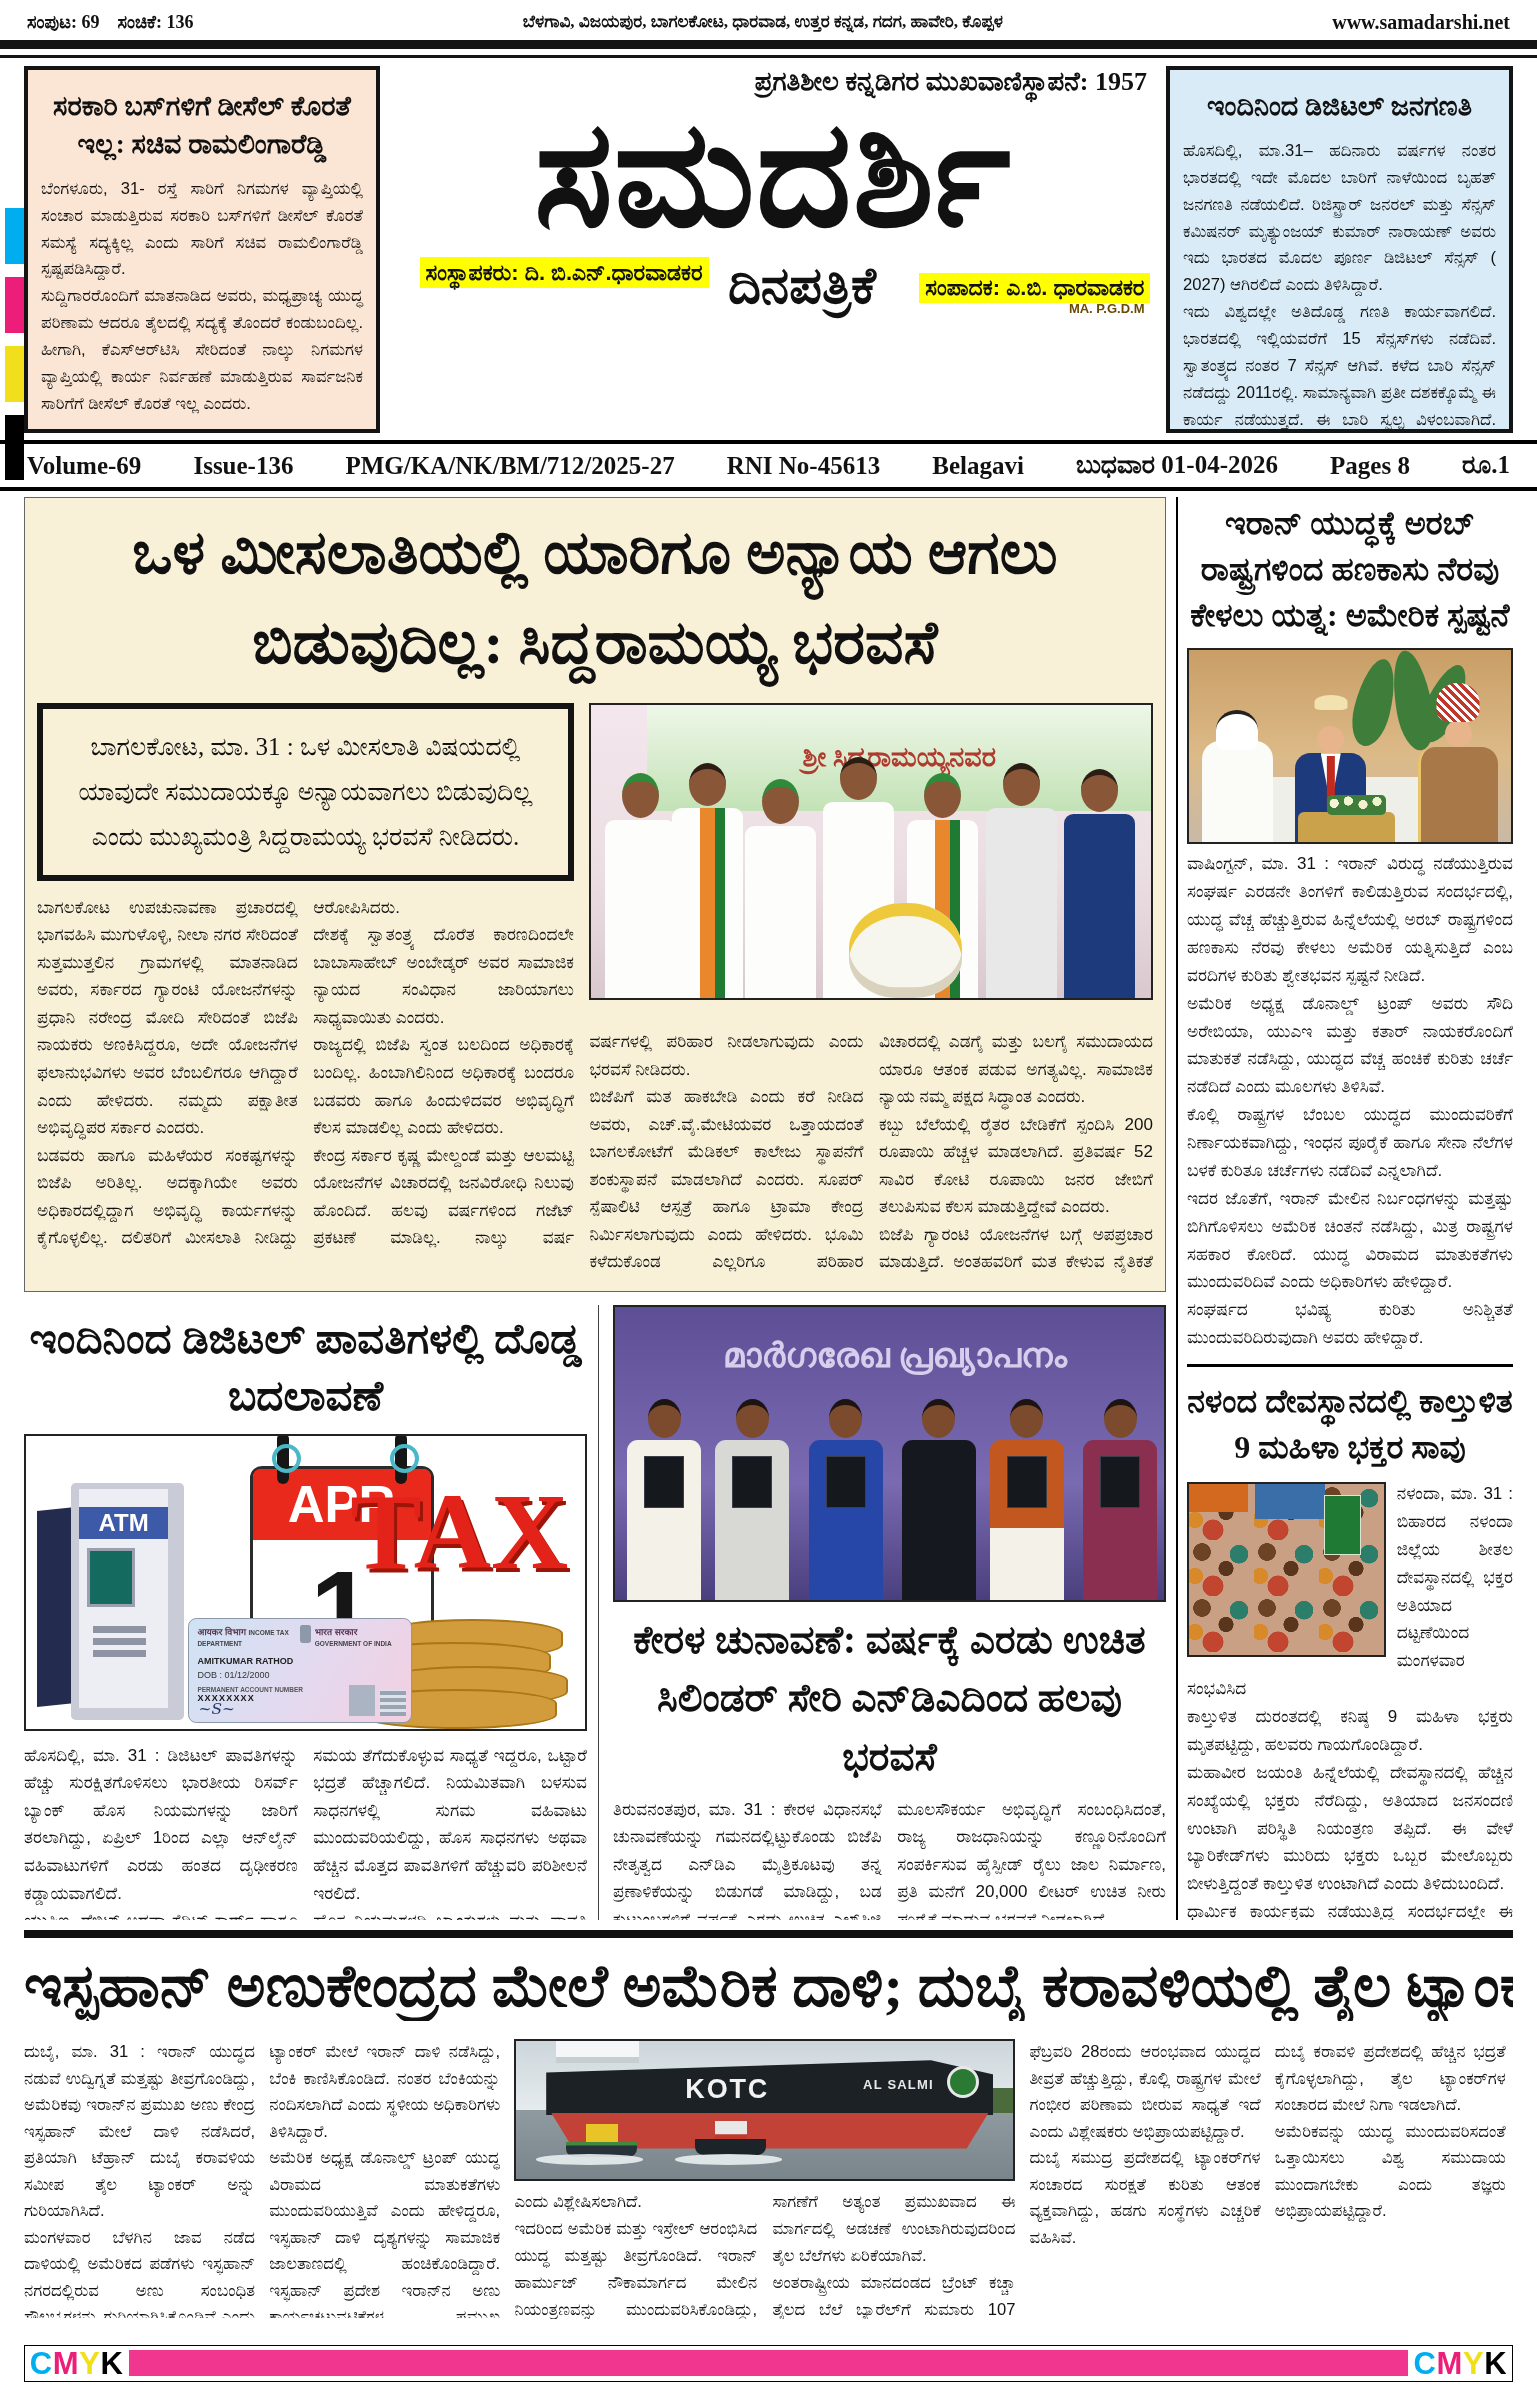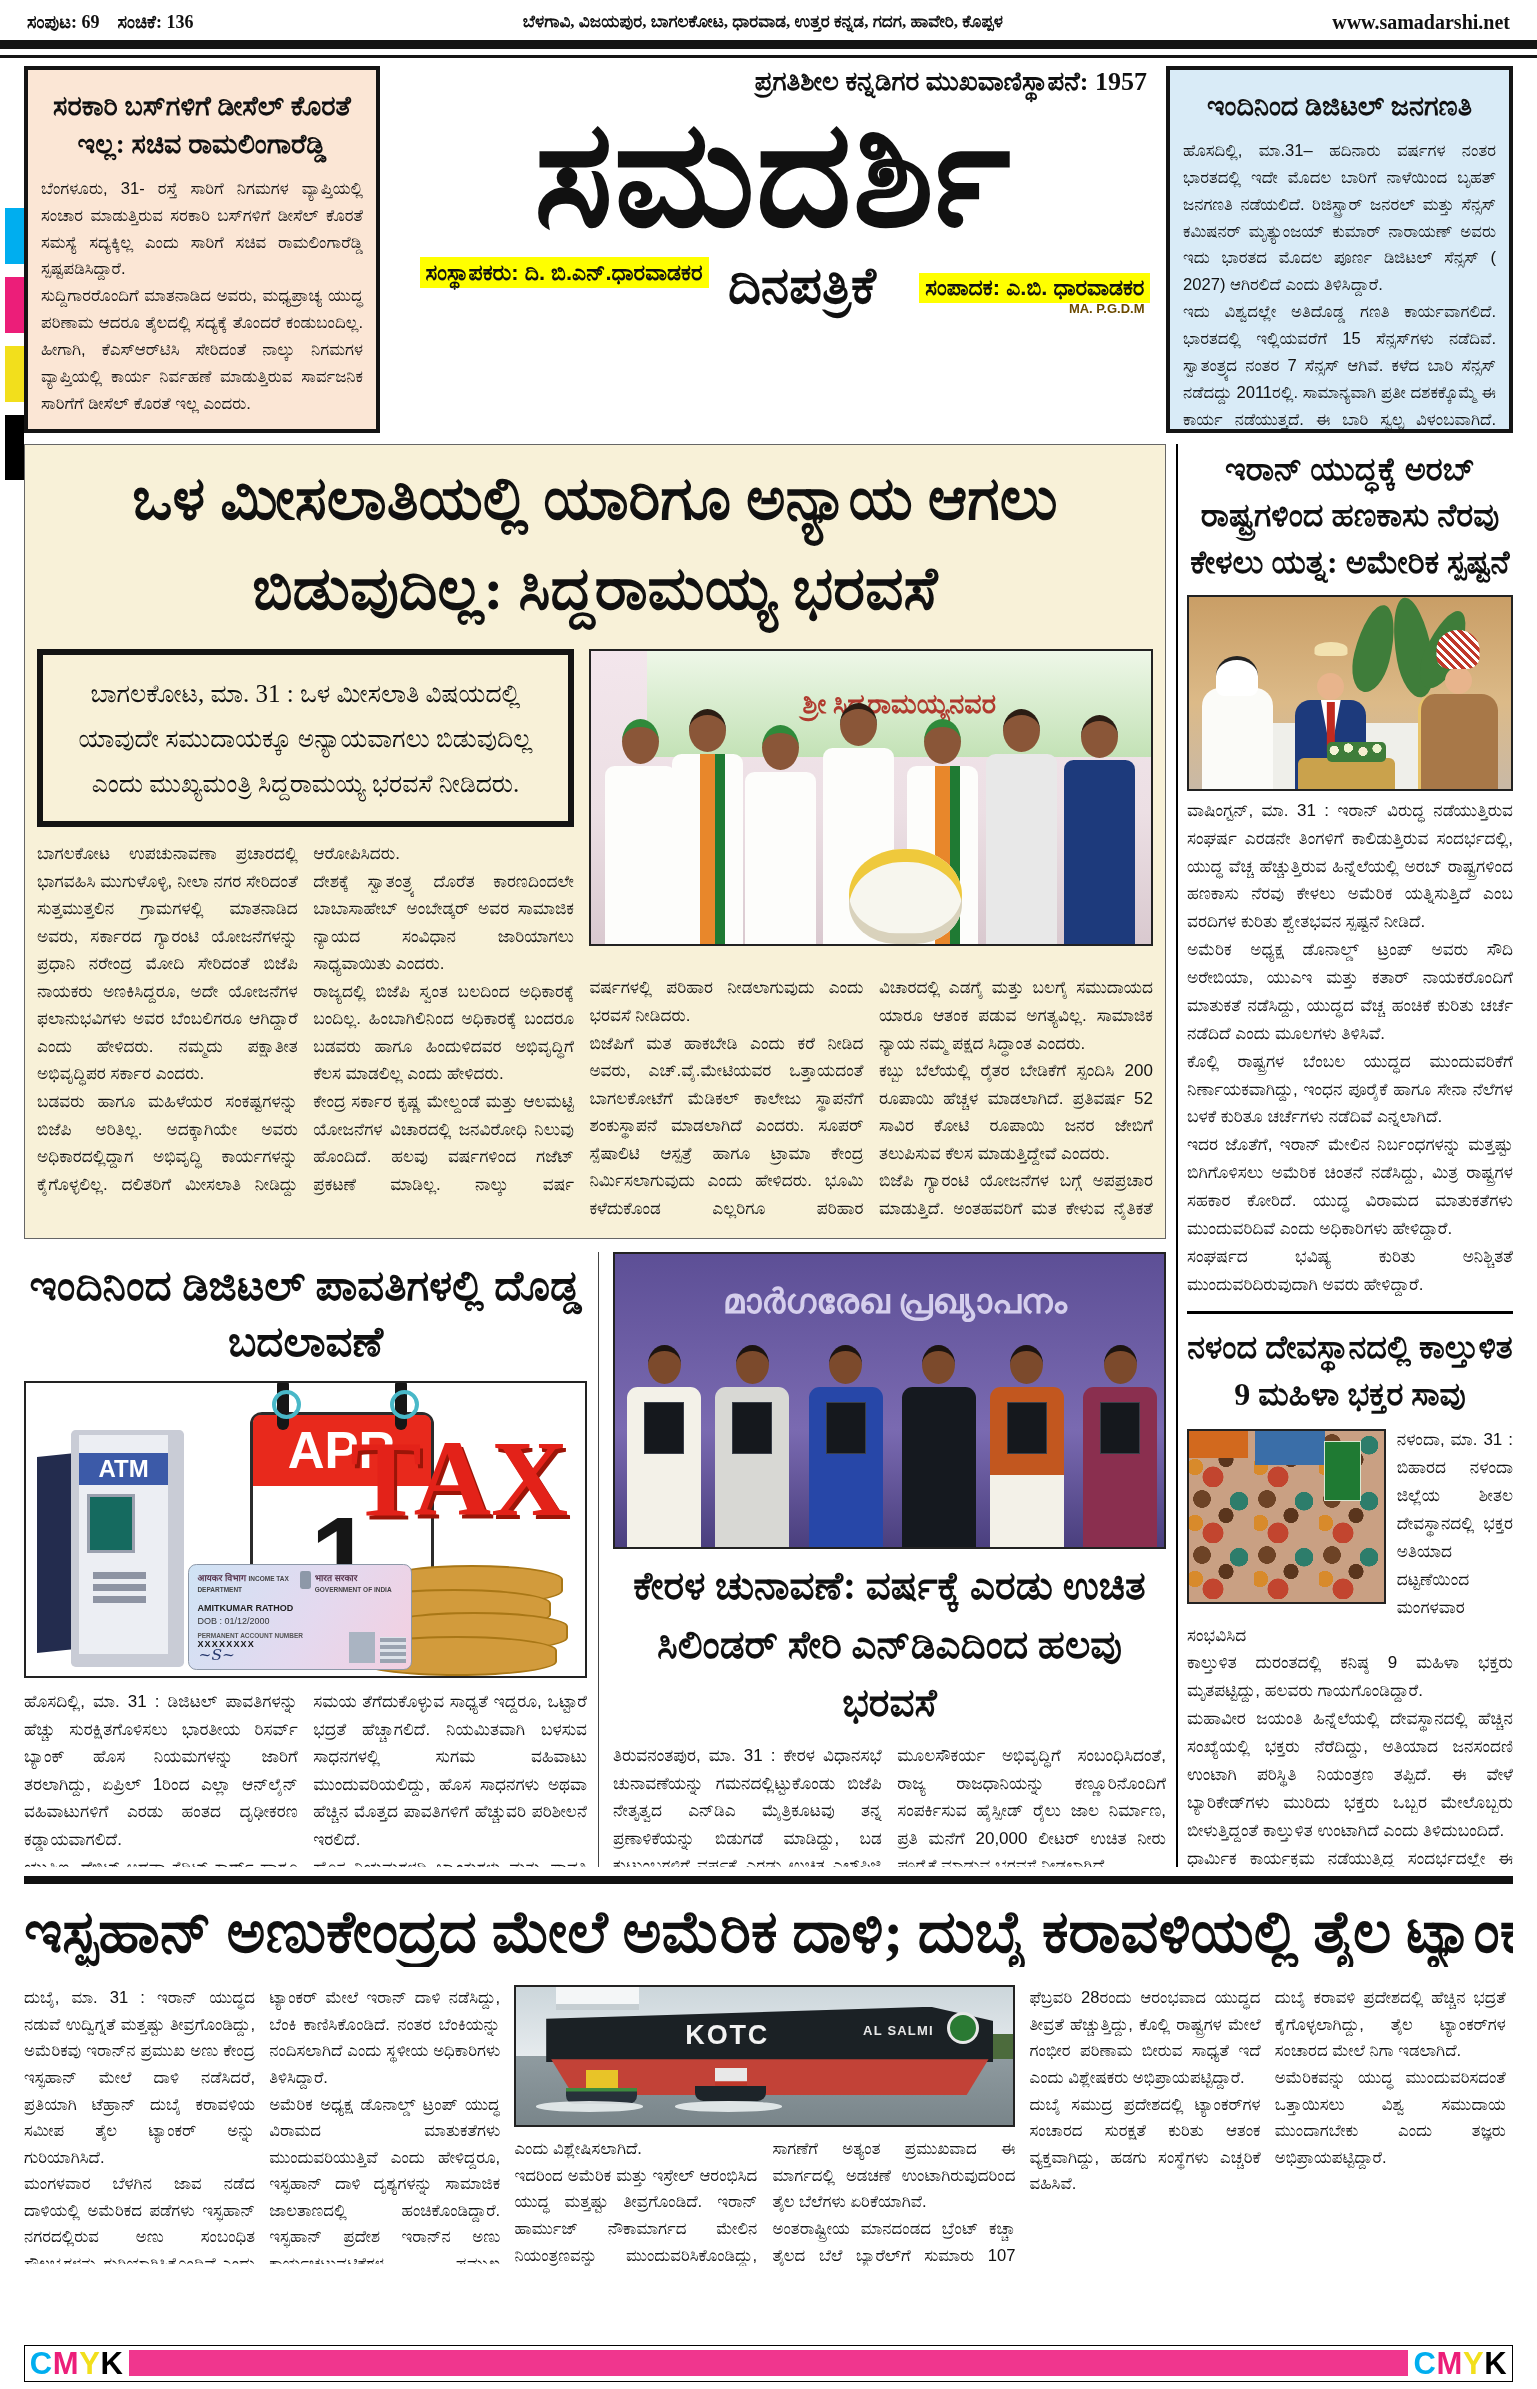--- a/index.html
+++ b/index.html
@@ -255,20 +255,30 @@
       </div>
     </div>
 
     <aside class="box box-right">
       <h2 data-bind="right_box.headline">ಇಂದಿನಿಂದ ಡಿಜಿಟಲ್ ಜನಗಣತಿ</h2>
       <div class="body" data-bind="right_box.body">ಹೊಸದಿಲ್ಲಿ, ಮಾ.31– ಹದಿನಾರು ವರ್ಷಗಳ ನಂತರ ಭಾರತದಲ್ಲಿ ಇದೇ ಮೊದಲ ಬಾರಿಗೆ ನಾಳೆಯಿಂದ ಬೃಹತ್ ಜನಗಣತಿ ನಡೆಯಲಿದೆ. ರಿಜಿಸ್ಟ್ರಾರ್ ಜನರಲ್ ಮತ್ತು ಸೆನ್ಸಸ್ ಕಮಿಷನರ್ ಮೃತ್ಯುಂಜಯ್ ಕುಮಾರ್ ನಾರಾಯಣ್ ಅವರು ಇದು ಭಾರತದ ಮೊದಲ ಪೂರ್ಣ ಡಿಜಿಟಲ್ ಸೆನ್ಸಸ್ ( 2027) ಆಗಿರಲಿದೆ ಎಂದು ತಿಳಿಸಿದ್ದಾರೆ.
 ಇದು ವಿಶ್ವದಲ್ಲೇ ಅತಿದೊಡ್ಡ ಗಣತಿ ಕಾರ್ಯವಾಗಲಿದೆ. ಭಾರತದಲ್ಲಿ ಇಲ್ಲಿಯವರೆಗೆ 15 ಸೆನ್ಸಸ್‌ಗಳು ನಡೆದಿವೆ. ಸ್ವಾತಂತ್ರ್ಯದ ನಂತರ 7 ಸೆನ್ಸಸ್ ಆಗಿವೆ. ಕಳೆದ ಬಾರಿ ಸೆನ್ಸಸ್ ನಡೆದದ್ದು 2011ರಲ್ಲಿ. ಸಾಮಾನ್ಯವಾಗಿ ಪ್ರತೀ ದಶಕಕ್ಕೊಮ್ಮೆ ಈ ಕಾರ್ಯ ನಡೆಯುತ್ತದೆ. ಈ ಬಾರಿ ಸ್ವಲ್ಪ ವಿಳಂಬವಾಗಿದೆ. 2027ರಲ್ಲಿ ನಡೆಯಲಿರುವುದು 16ನೇ ಸೆನ್ಸಸ್ ಆಗಿರುತ್ತದೆ. ಪೂರ್ಣ ಡಿಜಿಟಲ್ ವೇದಿಕೆ ಬಳಸಿ ನಡೆಯುವ ಮೊದಲ ಜನಗಣತಿ ಇದು ಎನ್ನುವ ದಾಖಲೆ ಆಗಲಿದೆ.</div>
     </aside>
   </div>
 
+  <div class="infobar">
+    <span data-bind="infobar.volume">Volume-69</span>
+    <span data-bind="infobar.issue">Issue-136</span>
+    <span data-bind="infobar.registration">PMG/KA/NK/BM/712/2025-27</span>
+    <span data-bind="infobar.rni">RNI No-45613</span>
+    <span data-bind="infobar.place">Belagavi</span>
+    <span data-bind="infobar.date">ಬುಧವಾರ 01-04-2026</span>
+    <span data-bind="infobar.pages">Pages 8</span>
+    <span data-bind="infobar.price">ರೂ.1</span>
+  </div>
 
   <div class="content">
     <div class="left-main">
 
       <section class="main-story">
         <h1 class="main-headline" data-bind="main_story.headline">ಒಳ ಮೀಸಲಾತಿಯಲ್ಲಿ ಯಾರಿಗೂ ಅನ್ಯಾಯ ಆಗಲು ಬಿಡುವುದಿಲ್ಲ: ಸಿದ್ದರಾಮಯ್ಯ ಭರವಸೆ</h1>
         <div class="lede-row">
           <div class="lede-left">
             <div class="lede-box" data-bind="main_story.lede">ಬಾಗಲಕೋಟ, ಮಾ. 31 : ಒಳ ಮೀಸಲಾತಿ ವಿಷಯದಲ್ಲಿ ಯಾವುದೇ ಸಮುದಾಯಕ್ಕೂ ಅನ್ಯಾಯವಾಗಲು ಬಿಡುವುದಿಲ್ಲ ಎಂದು ಮುಖ್ಯಮಂತ್ರಿ ಸಿದ್ದರಾಮಯ್ಯ ಭರವಸೆ ನೀಡಿದರು.</div>
             <div class="cols">

